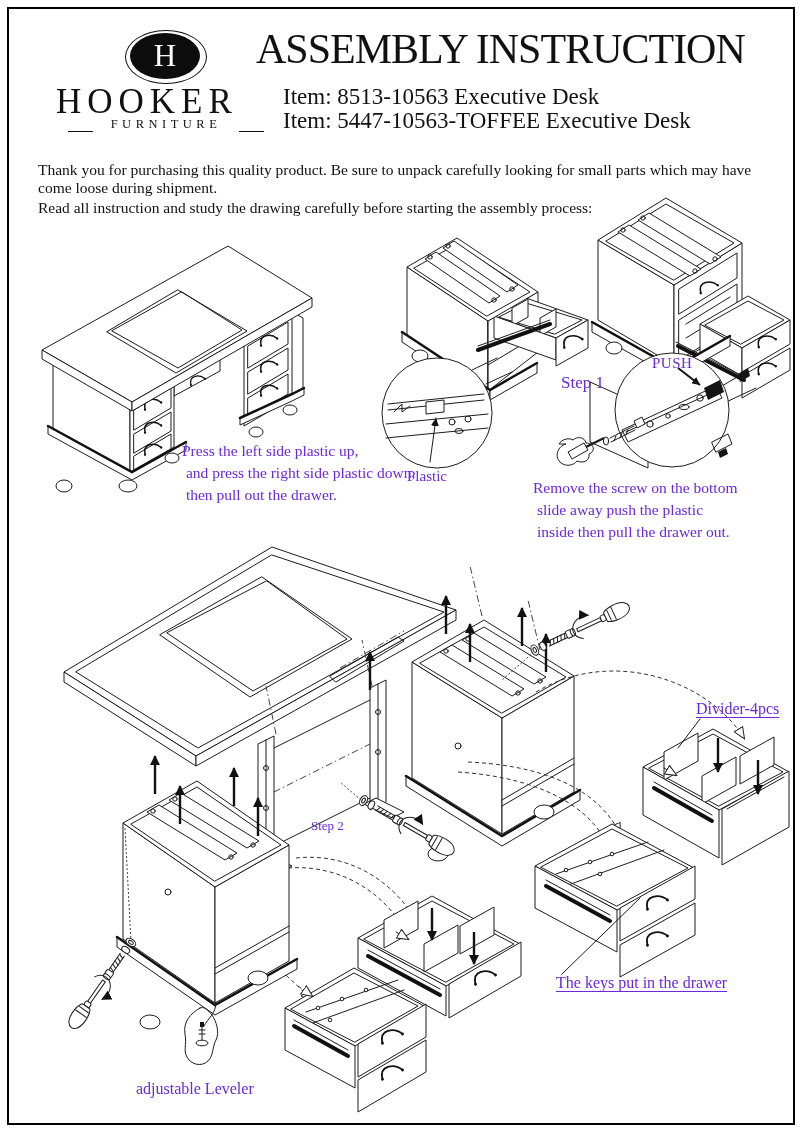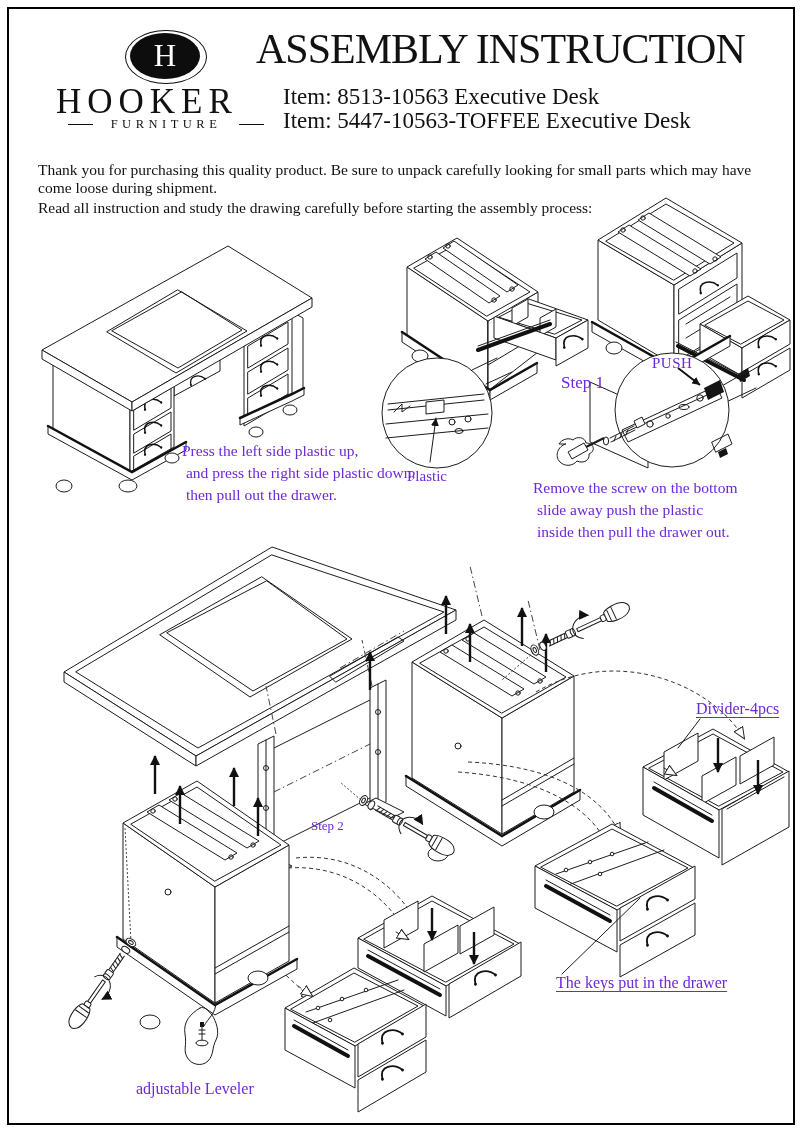--- a/index.html
+++ b/index.html
@@ -8,21 +8,21 @@
   .page-border{position:absolute;left:7px;top:7px;right:7px;bottom:9px;border:2px solid #000;}
   .abs{position:absolute;}
   .lbl{position:absolute;color:#6d28d9;white-space:pre-wrap;line-height:1.42;}
   .underline{text-decoration:underline;text-underline-offset:3px;}
   
   .logo-ring{position:absolute;left:125px;top:30px;width:80px;height:52px;border:1px solid #0d0d0d;border-radius:50%;}
   .logo-oval{position:absolute;left:130px;top:33px;width:70px;height:46px;background:#0d0d0d;border-radius:50%;
              display:flex;align-items:center;justify-content:center;color:#fff;font-size:31px;}
   .brand-name{position:absolute;left:56px;top:82px;width:218px;text-align:left;
               font-size:35px;letter-spacing:6px;}
-  .brand-sub{position:absolute;left:68px;top:117px;width:196px;display:flex;align-items:center;gap:18px;
+  .brand-sub{position:absolute;left:68px;top:117px;width:196px;display:flex;align-items:flex-end;gap:18px;
              font-size:12.5px;letter-spacing:4.5px;}
   .brand-sub .rule{flex:1;height:1px;background:#0d0d0d;}
   .doc-title{position:absolute;left:256px;top:25px;font-size:42px;letter-spacing:-1px;white-space:nowrap;}
   .item-line{position:absolute;left:283px;font-size:23px;white-space:nowrap;}
   .intro{position:absolute;left:38px;font-size:15.5px;line-height:1.18;white-space:pre-wrap;width:750px;margin-top:13px;}
   
   .wh{fill:#fff;stroke:#1c1c1c;stroke-width:1;stroke-linejoin:round;}
   .ln{fill:none;stroke:#1c1c1c;stroke-width:1;stroke-linejoin:round;stroke-linecap:round;}
   .thk{fill:none;stroke:#111;stroke-width:2.5;stroke-linecap:round;}
   .rail{fill:none;stroke:#111;stroke-width:4;stroke-linecap:round;}

